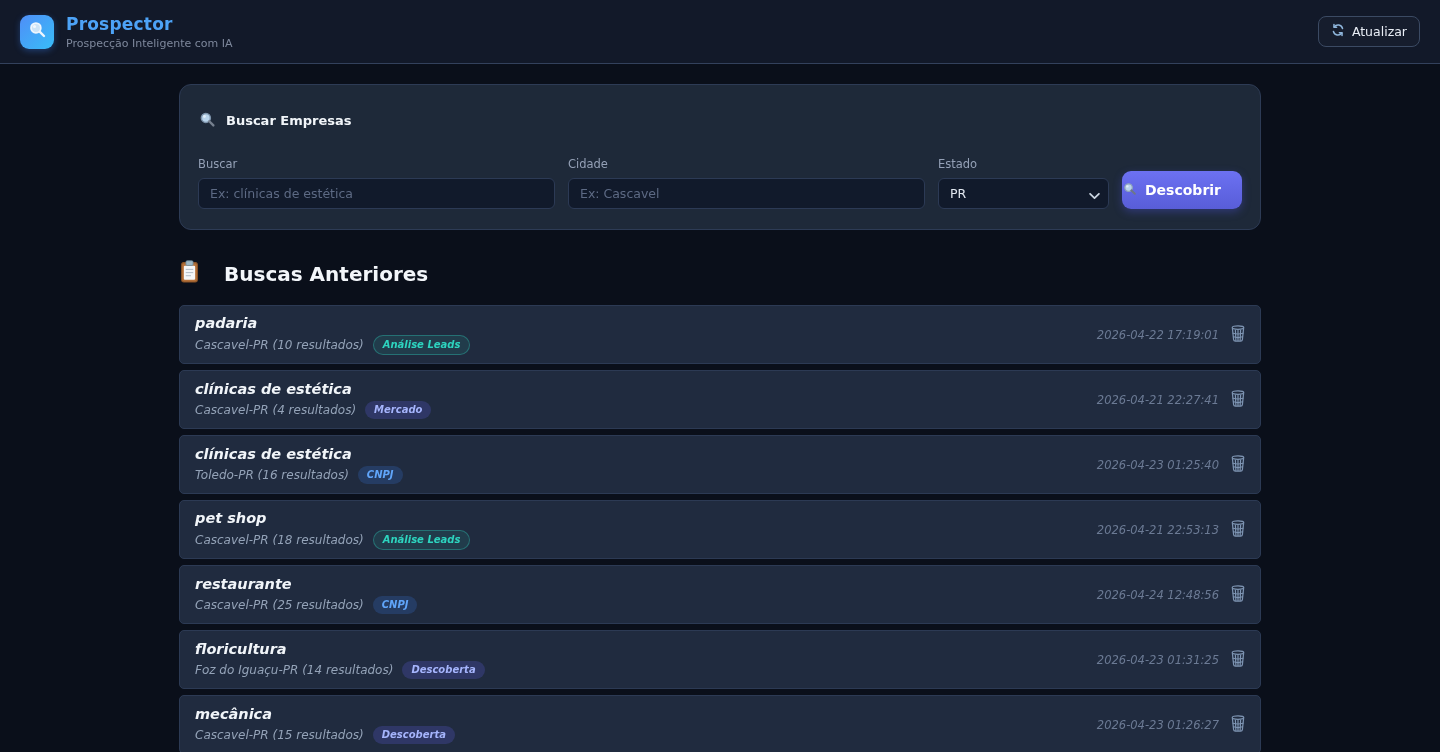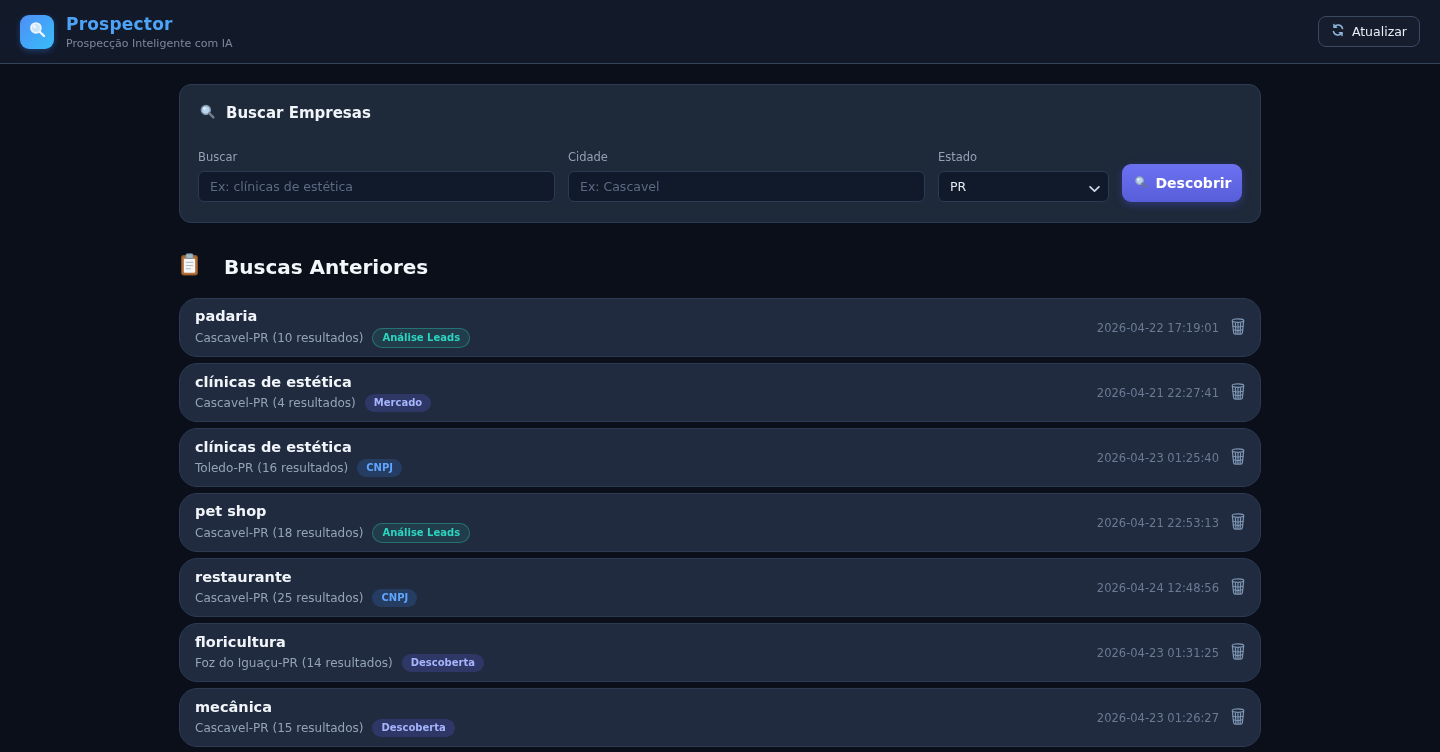--- a/index.html
+++ b/index.html
@@ -31,52 +31,53 @@
     padding:6px 12px; color:#e8edf5; font-size:12.5px;
     font-family:inherit; cursor:pointer;justify-content:center;
   }
   
   .main { width:1082px; margin:0 auto; }
   .search-card {
     margin-top:20px; background:#1e2939; border:1px solid #2d3b55;
     border-radius:12px; padding:17px 18px 20px;
   }
   .card-heading { display:flex; align-items:center; gap:10px;
-    font-size:15px; font-weight:bold; color:#f1f5f9; }
+    font-size:13px; font-weight:bold; color:#f1f5f9;margin-top:8px; }
   .form-row {
     display:grid; grid-template-columns:357px 357px 171px auto;
     column-gap:13px; align-items:end; margin-top:15px;
   }
   .field label { display:block; font-size:11.5px; color:#94a0b6; margin-bottom:7px; }
   .field input, .field select {
     width:100%; height:31px; background:#111a2b; border:1px solid #2c3a55;
     border-radius:6px; padding:0 11px; color:#e2e8f0; font-size:12.5px;
     font-family:inherit; outline:none;
   }
   .field input::placeholder { color:#5d6a84; }
   .field select { appearance:none; -webkit-appearance:none; }
   .select-wrap { position:relative; }
   .select-wrap .chev { position:absolute; right:9px; top:50%;
     transform:translateY(-50%); pointer-events:none; display:block; }
   .discover-btn {
     height:38px; min-width:117px; border:none; border-radius:9px;
     background:linear-gradient(180deg,#6c71f2 0%,#585dd8 100%);
     color:#fff; font-weight:bold; font-size:14px; font-family:inherit;
-    display:flex; align-items:center; justify-content:center; gap:8px;
+    display:flex; align-items:center; gap:8px;
     cursor:pointer; box-shadow:0 3px 8px rgba(80,85,230,.35);margin-top:25px;
   }
   
   .history { margin-top:30px; }
   .history-heading { display:flex; align-items:center; gap:24px;
     font-size:20px; font-weight:bold; color:#f3f6fa; margin-bottom:17px; }
   .h-row {
     height:59px; background:#202b3f; border:1px solid #2c3a54;
-    border-radius:18px; margin-bottom:6px; padding:9px 14px 9px 15px;
+    border-radius:5px; margin-bottom:6px; padding:9px 14px 9px 15px;
     display:flex; justify-content:space-between; align-items:center;
     cursor:pointer;
+    font-style:italic;
   }
   .row-title { font-size:14.5px; font-weight:bold; color:#f1f5f9; }
   .row-sub { margin-top:4px; display:flex; align-items:center; gap:9px; }
   .row-meta { font-size:12px; color:#94a3b8; }
   .badge { font-size:10px; font-weight:bold; padding:3px 9px; border-radius:999px; line-height:1.2; }
   .badge-teal   { color:#2dd4bf; background:rgba(45,212,191,.10); border:1px solid rgba(45,212,191,.35); }
   .badge-indigo { color:#a5b4fc; background:rgba(99,102,241,.22); }
   .badge-blue   { color:#60a5fa; background:rgba(59,130,246,.20); }
   .row-right { display:flex; align-items:center; gap:11px; }
   .timestamp { font-size:11.5px; color:#6b7a94; }

